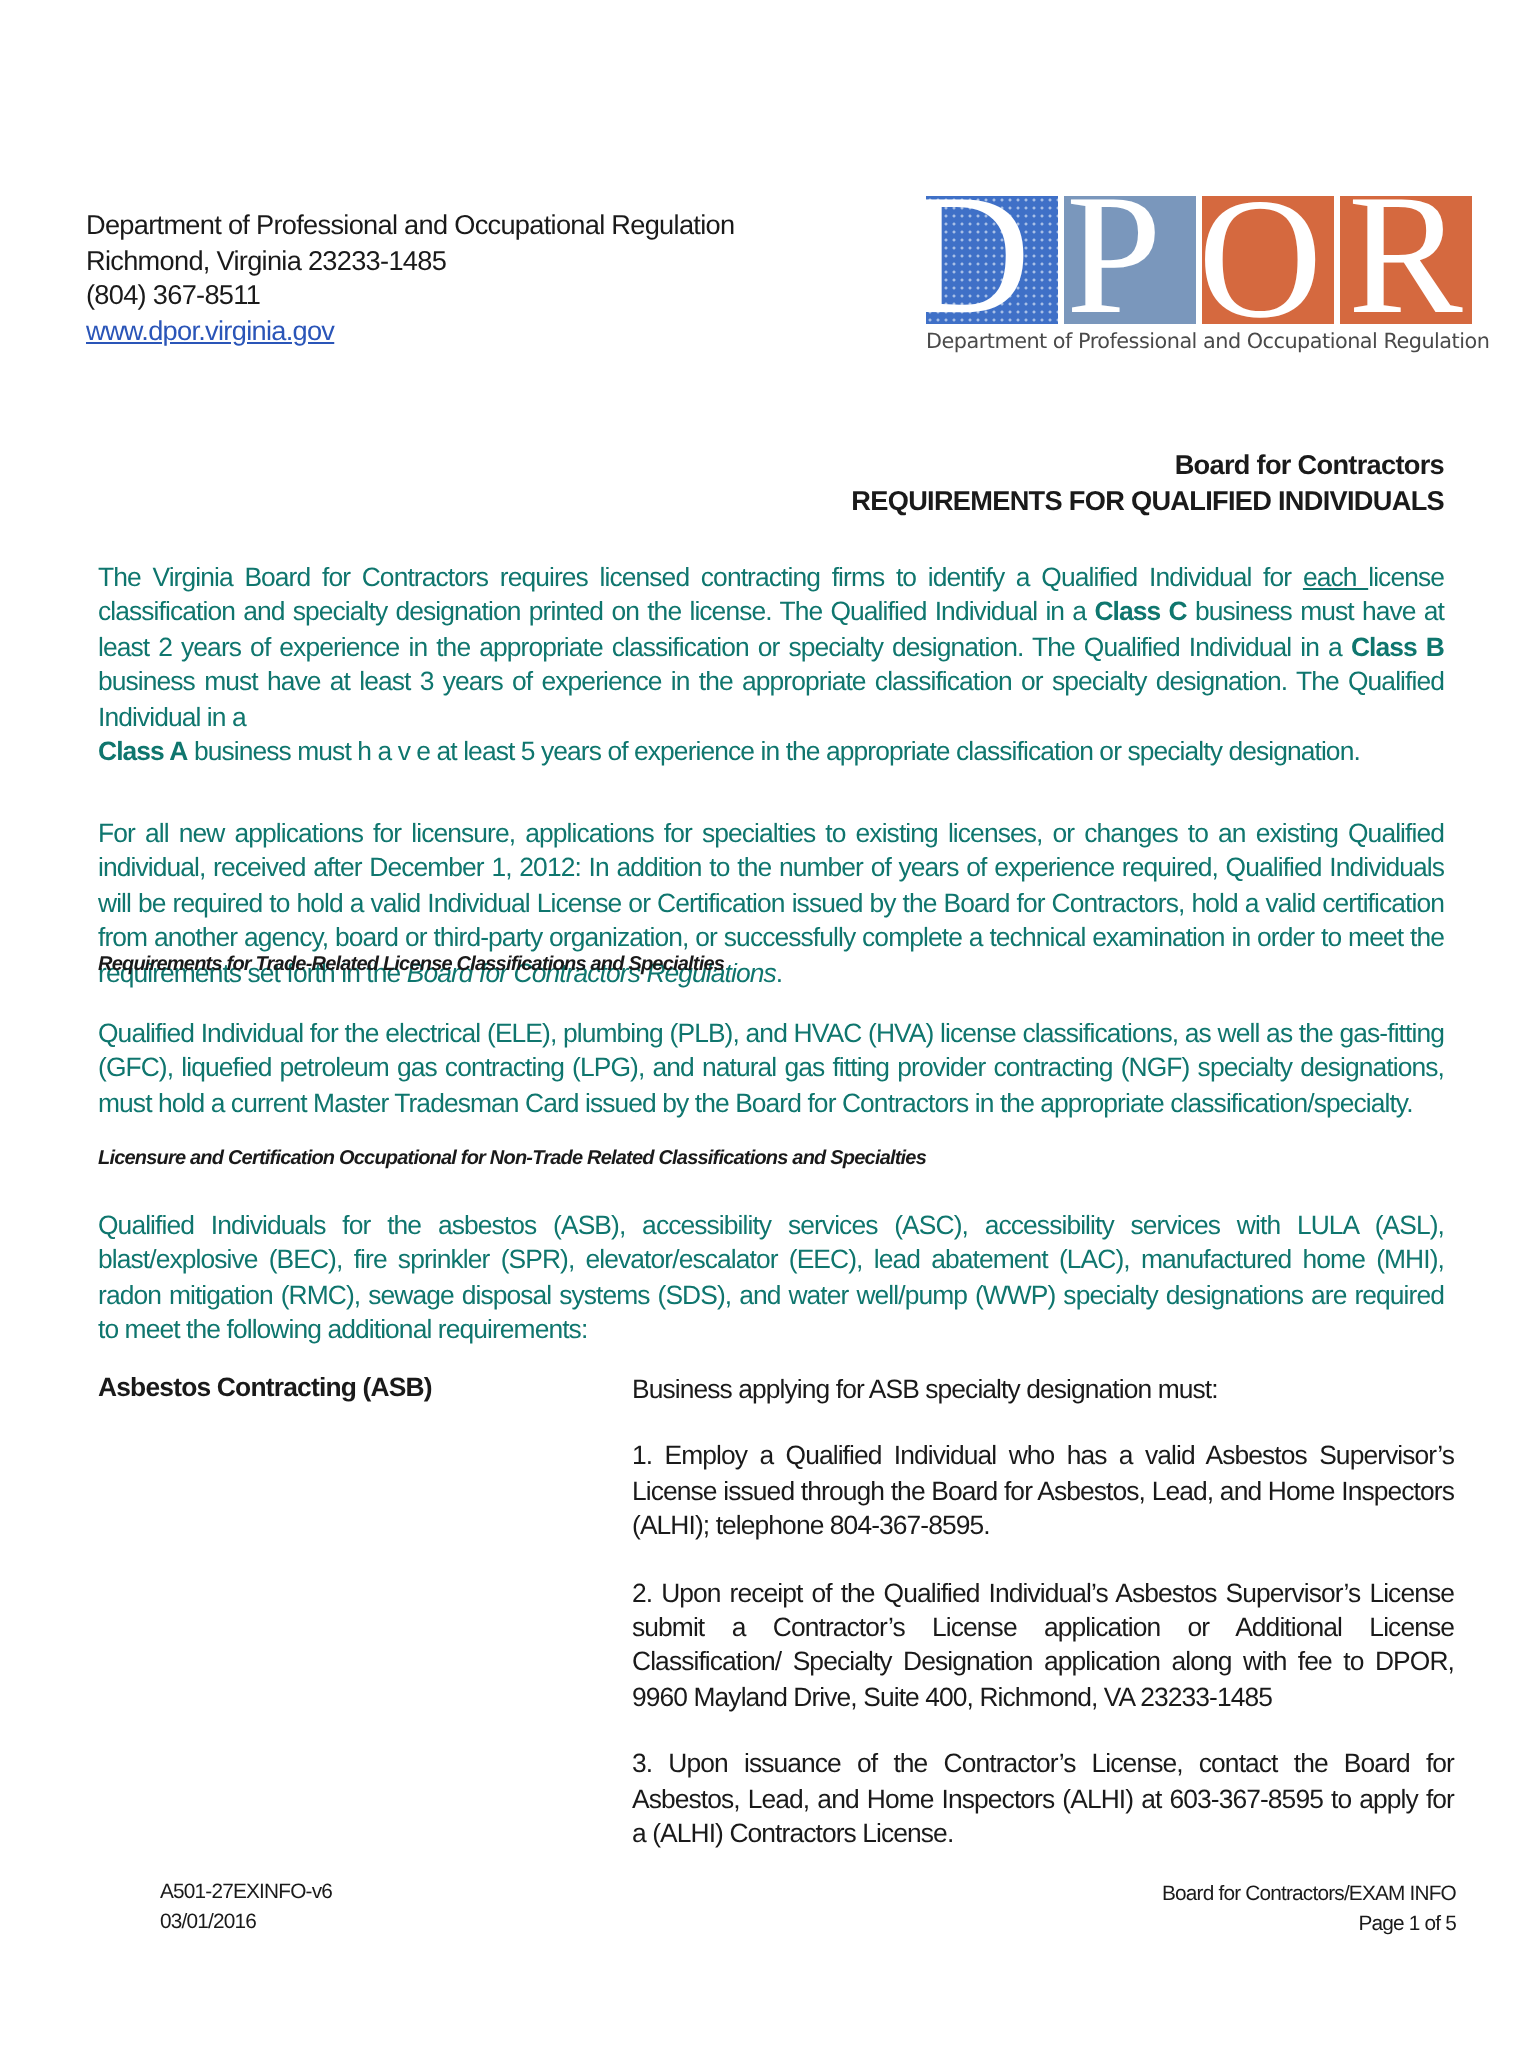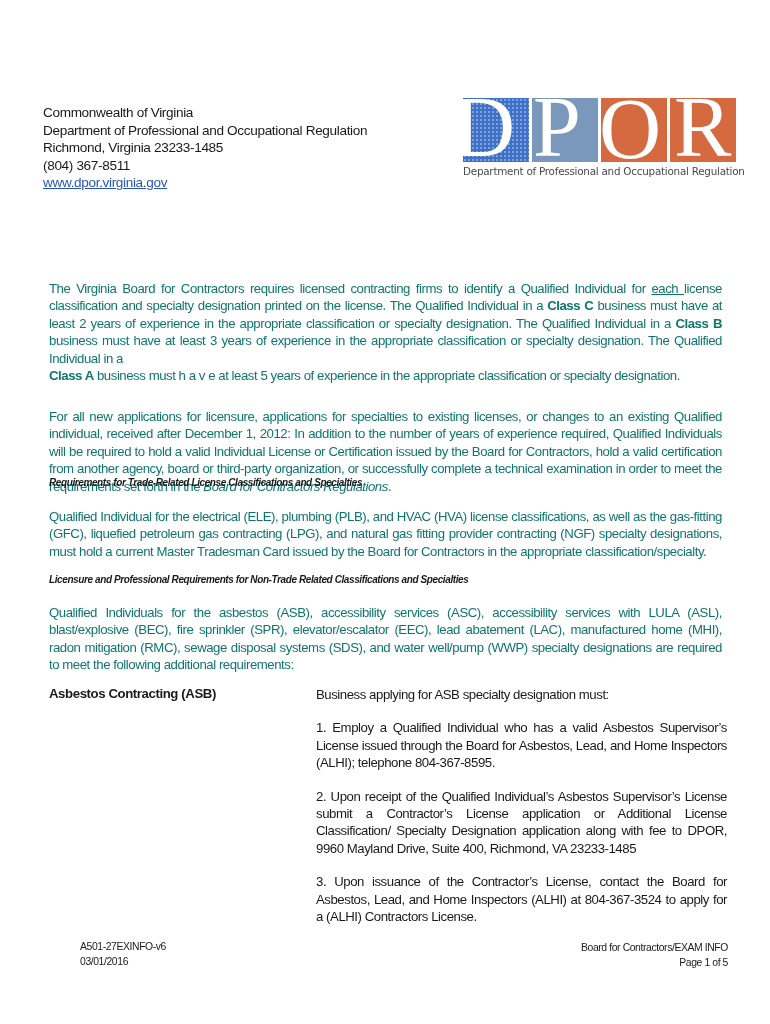--- a/index.html
+++ b/index.html
@@ -153,21 +153,20 @@
       letter-spacing: -0.4px;
       text-align: right;
     }
   </style>
 </head>
 <body>
 
 <div class="page">
 
   <div class="address">
-    <div>Commonwealth of Virginia</div>
     <div>Department of Professional and Occupational Regulation</div>
     <div>Richmond, Virginia 23233-1485</div>
     <div>(804) 367-8511</div>
     <div><a>www.dpor.virginia.gov</a></div>
   </div>
 
   <div class="logo">
     <div class="tiles">
       <div class="tile d">
         <span class="glyph">D</span>
@@ -178,37 +177,41 @@
       <div class="tile o">
         <span class="glyph">O</span>
       </div>
       <div class="tile r">
         <span class="glyph">R</span>
       </div>
     </div>
     <div class="tagline">Department of Professional and Occupational Regulation</div>
   </div>
 
+  <div class="title-block">
+    <div>Board for Contractors</div>
+    <div>REQUIREMENTS FOR QUALIFIED INDIVIDUALS</div>
+  </div>
 
   <div class="para p1"><span>The Virginia Board for Contractors requires licensed contracting firms to identify a Qualified Individual for </span><u>each </u><span>license classification and specialty designation printed on the license. The Qualified Individual in a </span><b>Class C</b><span> business must have at least 2 years of experience in the appropriate classification or specialty designation. The Qualified Individual in a </span><b>Class B</b><span> business must have at least 3 years of experience in the appropriate classification or specialty designation. The Qualified Individual in a </span><br><b>Class A</b><span> business must h a v e at least 5 years of experience in the appropriate classification or specialty designation.</span></div>
 
   <div class="para p2"><span>For all new applications for licensure, applications for specialties to existing licenses, or changes to an existing Qualified individual, received after December 1, 2012: In addition to the number of years of experience required, Qualified Individuals will be required to hold a valid Individual License or Certification issued by the Board for Contractors, hold a valid certification from another agency, board or third-party organization, or successfully complete a technical examination in order to meet the requirements set forth in the </span><i>Board for  Contractors Regulations</i><span>.</span></div>
 
   <div class="heading h1">Requirements for Trade-Related License Classifications and Specialties</div>
   <div class="para p3">Qualified Individual for the electrical (ELE), plumbing (PLB), and HVAC (HVA) license classifications, as well as the gas-fitting (GFC), liquefied petroleum gas contracting (LPG), and natural gas fitting provider contracting (NGF) specialty designations, must hold a current Master Tradesman Card issued by the Board for Contractors in the appropriate classification/specialty.</div>
 
-  <div class="heading h2">Licensure and Professional Requirements for Non-Trade Related Classifications and Specialties</div>
+  <div class="heading h2">Licensure and Certification Occupational for Non-Trade Related Classifications and Specialties</div>
   <div class="para p4">Qualified Individuals for the asbestos (ASB), accessibility services (ASC), accessibility services with LULA (ASL), blast/explosive (BEC), fire sprinkler (SPR), elevator/escalator (EEC), lead abatement (LAC), manufactured home (MHI), radon mitigation (RMC), sewage disposal systems (SDS), and water well/pump (WWP) specialty designations are required to meet the following additional requirements:</div>
 
   <div class="asb-label">Asbestos Contracting (ASB)</div>
   <div class="asb-col">
     <div class="intro">Business applying for ASB specialty designation must:</div>
     <div class="item">1.  Employ a Qualified Individual who has a valid Asbestos Supervisor’s License issued through  the  Board for Asbestos, Lead, and Home  Inspectors (ALHI); telephone 804-367-8595.</div>
     <div class="item">2.  Upon receipt of the Qualified Individual’s Asbestos Supervisor’s License submit a Contractor’s License application or Additional  License Classification/ Specialty Designation application along with fee to DPOR,  9960  Mayland Drive, Suite 400, Richmond, VA  23233-1485</div>
-    <div class="item">3.  Upon issuance of the Contractor’s License, contact the Board for Asbestos, Lead, and Home Inspectors (ALHI) at 804-367-3524 to apply for a (ALHI) Contractors License.</div>
+    <div class="item">3.  Upon issuance of the Contractor’s License, contact the Board for Asbestos, Lead, and Home Inspectors (ALHI) at 603-367-8595 to apply for a (ALHI) Contractors License.</div>
   </div>
 
   <div class="footer-left">
     <div>A501-27EXINFO-v6</div>
     <div>03/01/2016</div>
   </div>
   <div class="footer-right">
     <div>Board for Contractors/EXAM INFO</div>
     <div>Page 1 of 5</div>
   </div>

